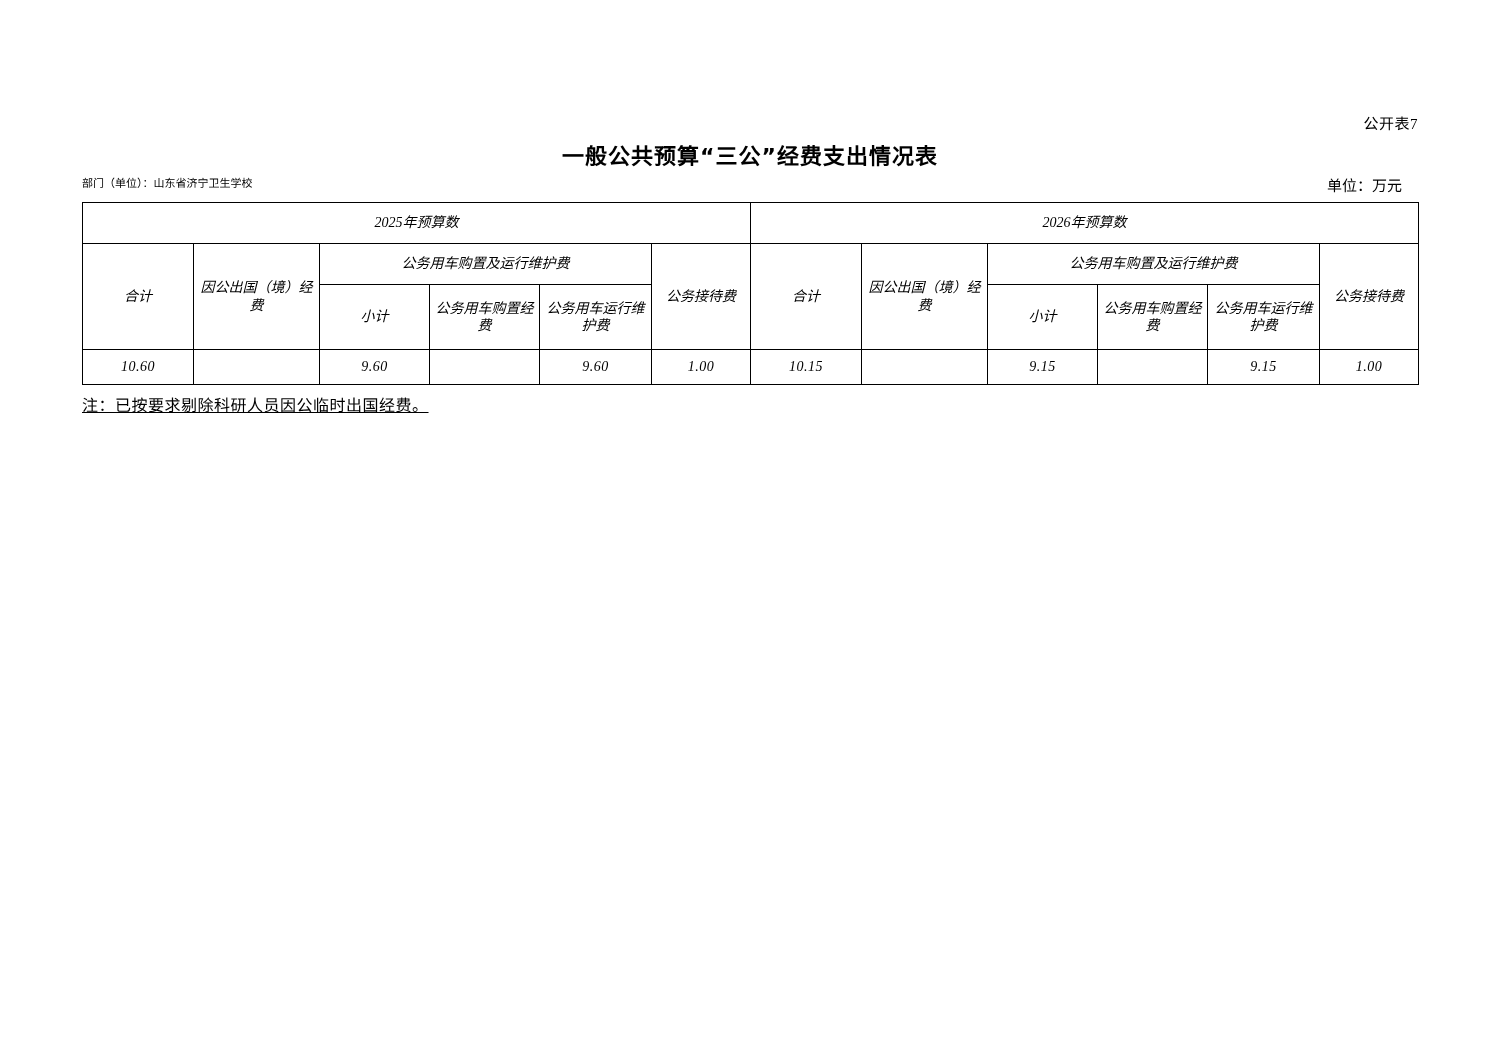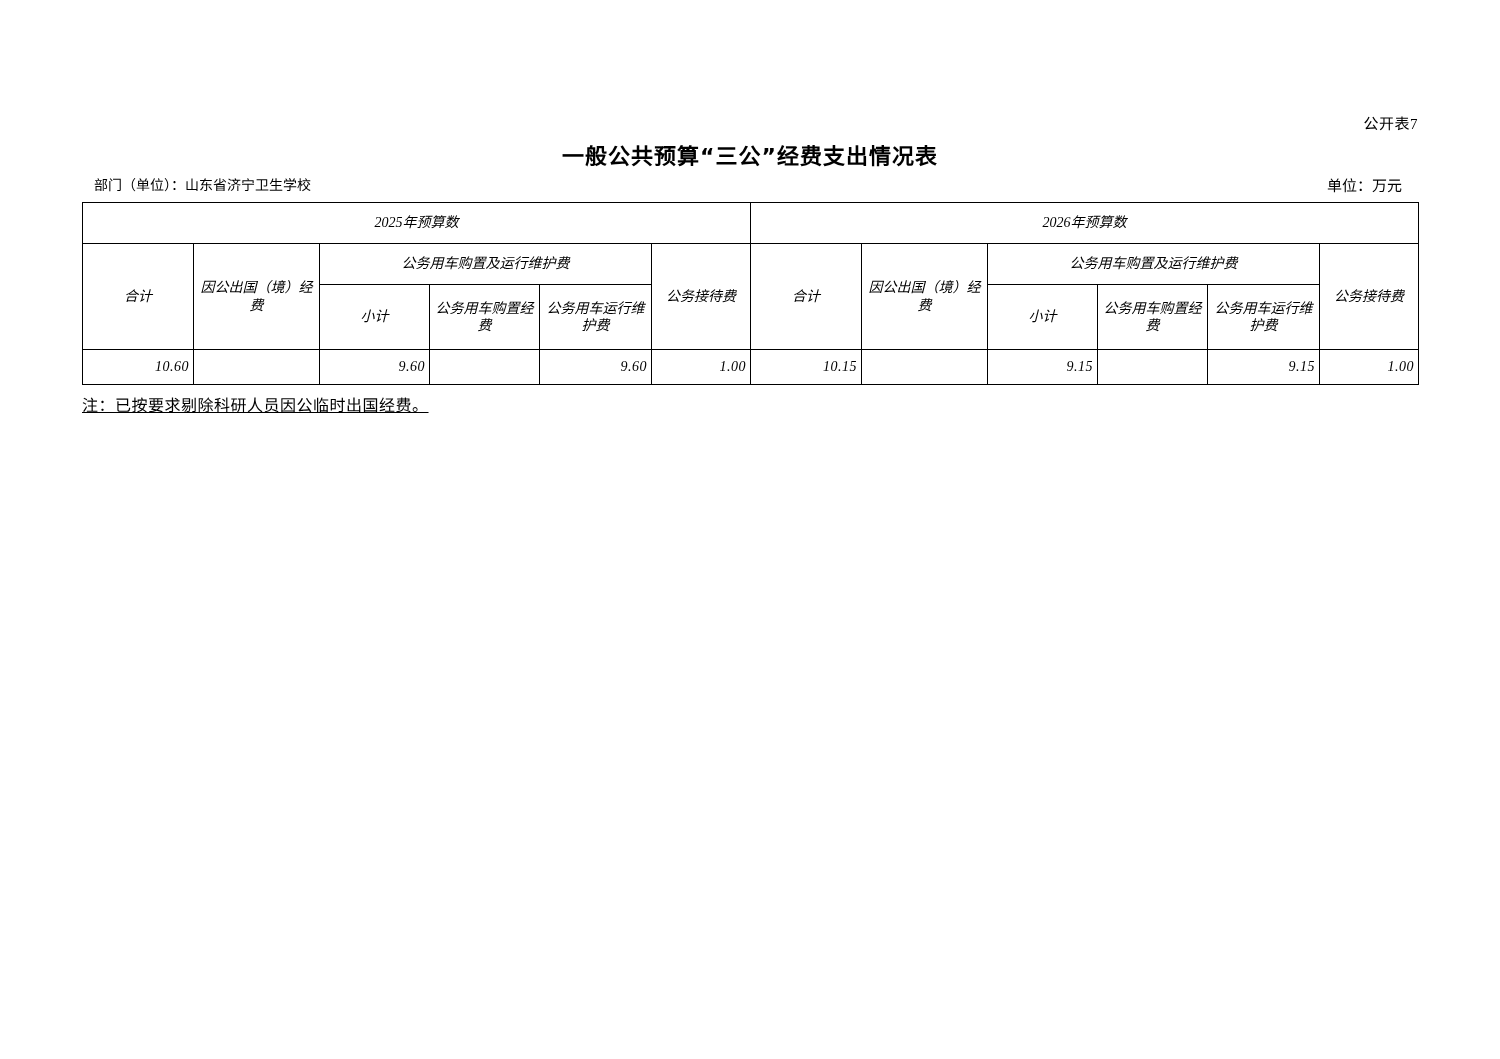--- a/index.html
+++ b/index.html
@@ -41,23 +41,23 @@
   }
   .meta-row {
     position: absolute;
     top: 174px;
     left: 82px;
     right: 82px;
     height: 20px;
   }
   .meta-left {
     position: absolute;
-    left: 12px;
+    left: 0;
     top: 0;
-    font-size: 14px;
+    font-size: 11px;
   }
   .meta-right {
     position: absolute;
     right: 16px;
     top: 0;
     font-size: 15px;
   }
   table.budget {
     position: absolute;
     top: 202px;
@@ -83,21 +83,21 @@
   .col-head {
     height: 60px;
     text-align: center;
     vertical-align: middle;
   }
   .col-head.tall {
     height: 60px;
   }
   .data-cell {
     height: 30px;
-    text-align: right;
+    text-align: center;
     vertical-align: middle;
     padding-right: 6px;
     font-size: 14px;
     letter-spacing: 0.5px;
   }
   .note {
     position: absolute;
     top: 392px;
     left: 82px;
     font-size: 16px;

